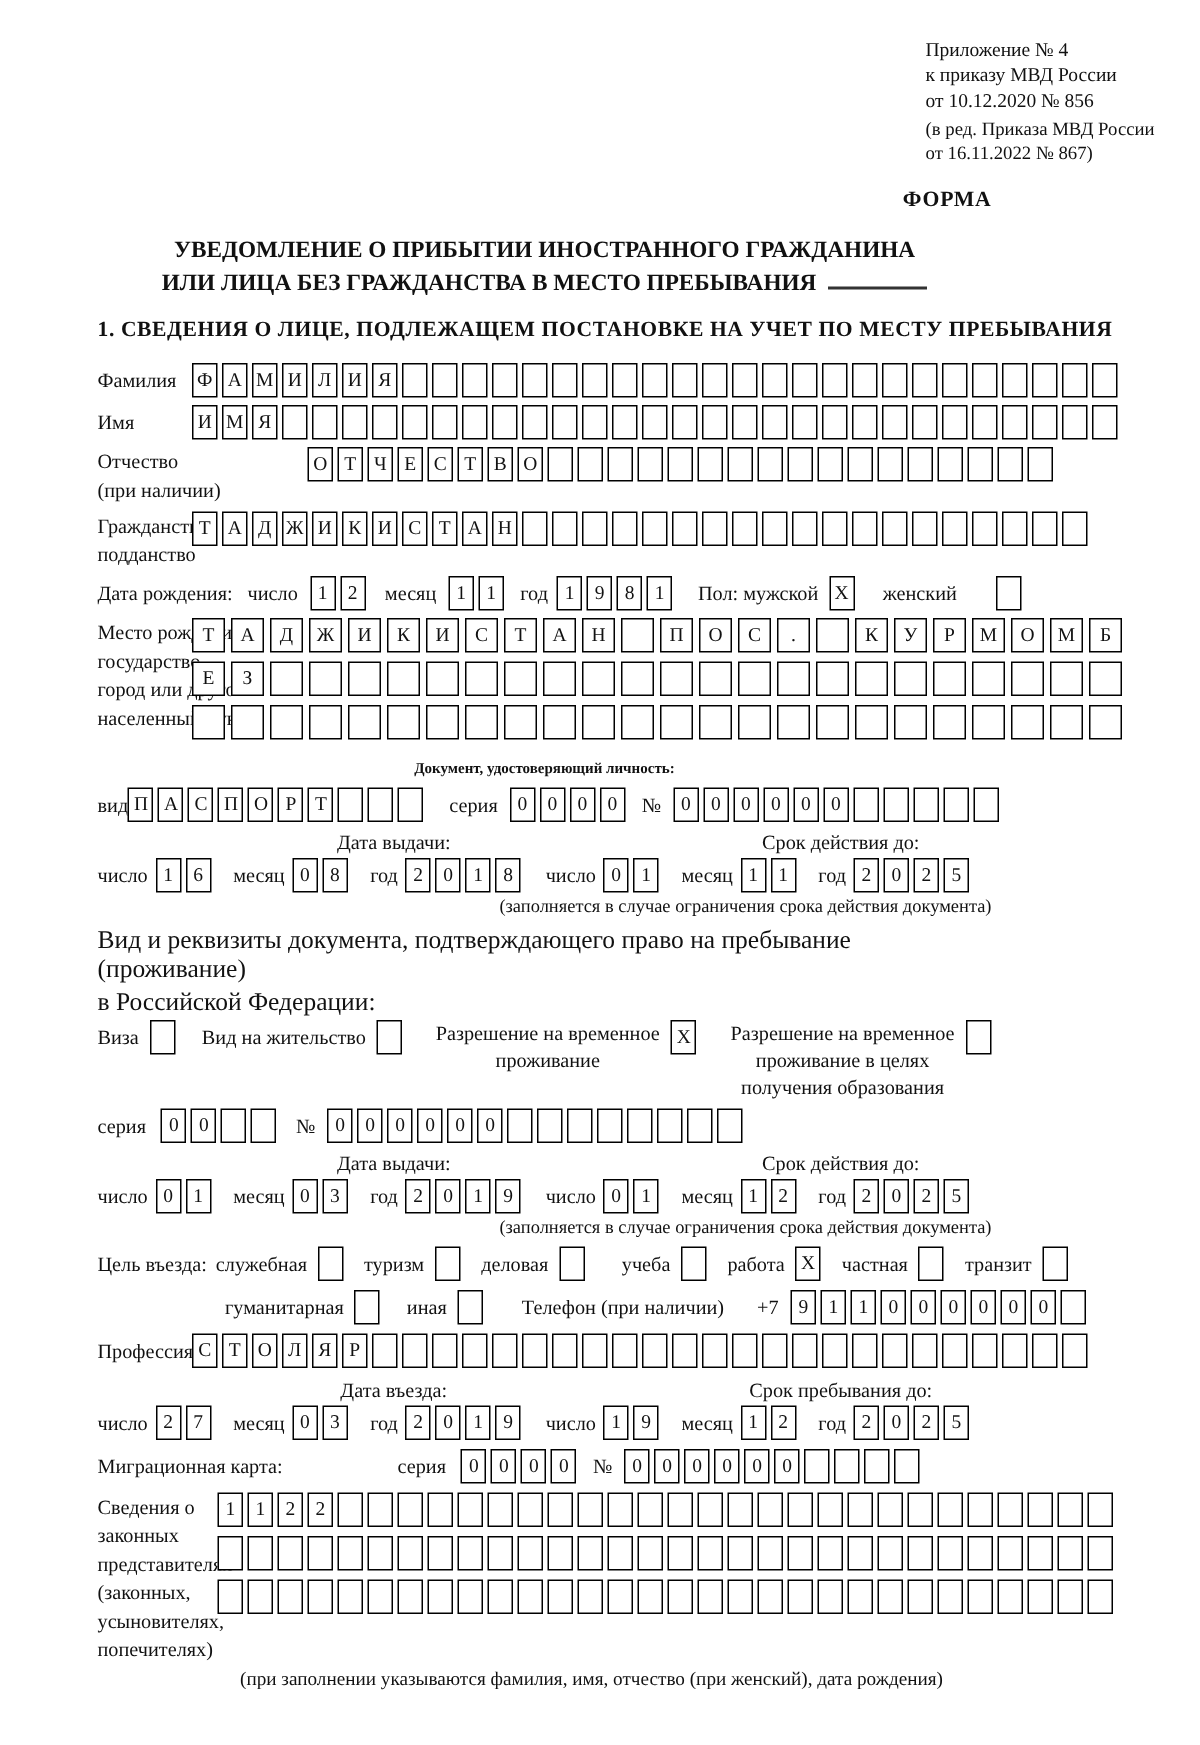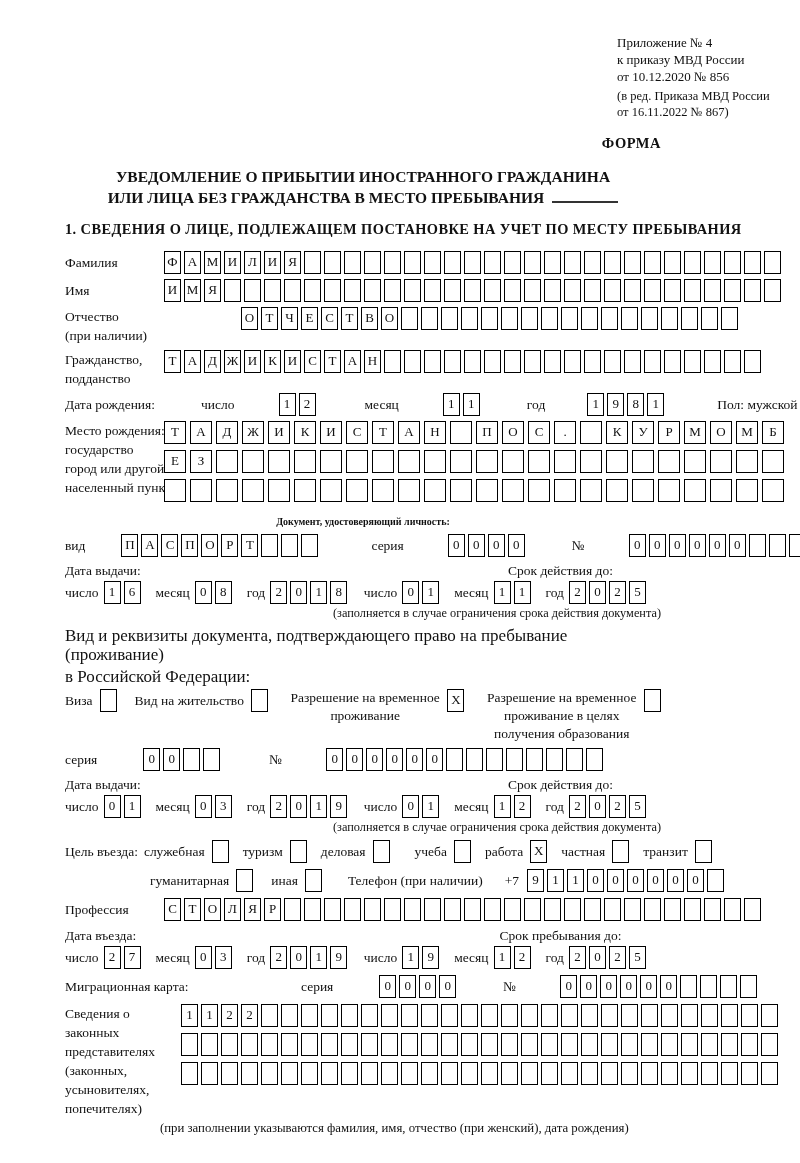--- a/index.html
+++ b/index.html
@@ -1,53 +1,53 @@
 <!DOCTYPE html>
 <html lang="ru"><head>
 <meta charset="utf-8">
 <style>
   html,body{margin:0;padding:0;}
   body{
     width:800px;height:1163px;overflow:hidden;background:#fff;color:#111;
     font-family:"Liberation Serif","DejaVu Serif",serif;
   }
-  .page{box-sizing:border-box;width:696px;height:1163px;padding:34px 35px 0 65px;}
+  .page{box-sizing:border-box;width:696px;height:1163px;padding:24px 35px 0 65px;}
 
   
   .appendix{margin-left:552px;font-size:13px;line-height:17px;white-space:nowrap;}
   .appendix .rev{font-size:12.5px;line-height:16px;margin-top:3px;}
   .forma{ text-align:right;font-weight:bold;font-size:14.5px;letter-spacing:.5px;margin-top:15px;}
 
   
   .title{ text-align:center;font-weight:bold;font-size:15.5px;line-height:21px;margin-top:14px;}
   .title .uline{display:inline-block;width:66px;border-bottom:2px solid #333;height:14px;margin-left:8px;}
   .sect{ font-weight:bold;font-size:14.4px;letter-spacing:.4px;text-align:center;margin-top:13px;white-space:nowrap;}
 
   .formbody{margin-top:13px;}
 
   
-  .frow{display:flex;align-items:flex-start;margin-bottom:5px;gap:36px;}
+  .frow{display:flex;align-items:flex-start;margin-bottom:5px;}
   .lbl{font-size:13.5px;line-height:23px;white-space:nowrap;}
   .lblcol{flex:0 0 auto;}
   .lblcol .lbl{line-height:19px;}
   .w63{width:63px}.w140{width:140px}.w80{width:80px}.w200{width:200px}
 
   
   .cg{white-space:nowrap;display:inline-block;line-height:0;}
   .cell{
     display:inline-block;box-sizing:border-box;width:17px;height:23px;
     border:1.5px solid #000;margin-right:3px;background:#fff;
     text-align:center;font-size:13px;line-height:20px;vertical-align:top;
   }
   .cg-wide .cell{width:22px;margin-right:4px;}
   .stack .cg{display:block;margin-bottom:6px;}
 
   
   .datelabels{display:flex;font-size:13.5px;line-height:17px;margin-bottom:2px;margin-top:2px;}
-  .dl-left{width:395px;}
+  .dl-left{width:395px;text-align:center;}
   .dl-right{flex:1;text-align:center;}
   .dates{display:flex;margin-bottom:2px;}
   .d-left{width:395px;display:flex;align-items:flex-start;}
   .d-right{flex:1;display:flex;align-items:flex-start;}
   .dates .lbl{margin-right:5px;}
   .dates .cg{margin-right:12px;}
   .note-right{text-align:right;font-size:12.3px;line-height:15px;margin:0 0 5px 0;}
 
   
   .pline{font-size:17px;line-height:19px;margin-bottom:3px;}

